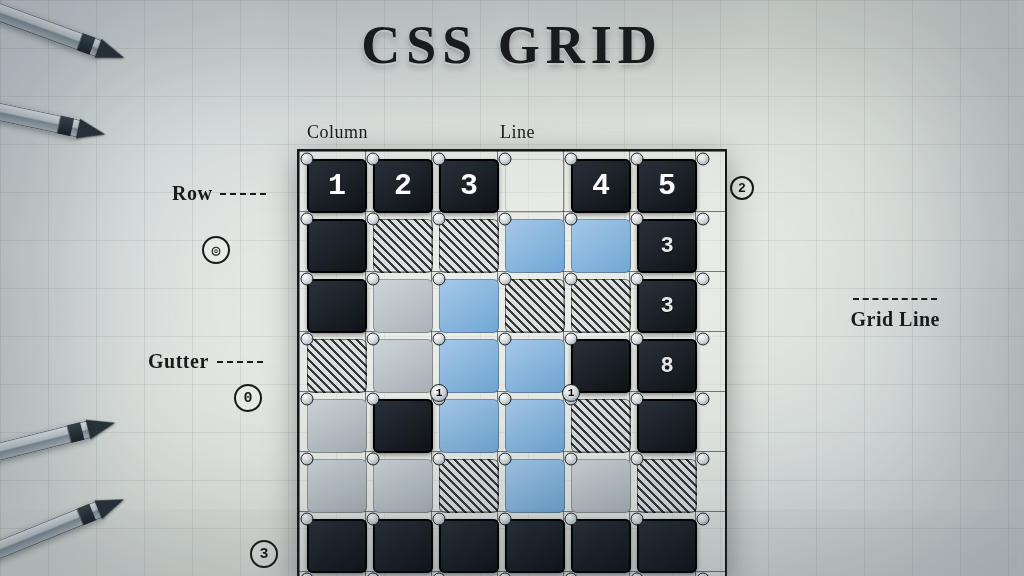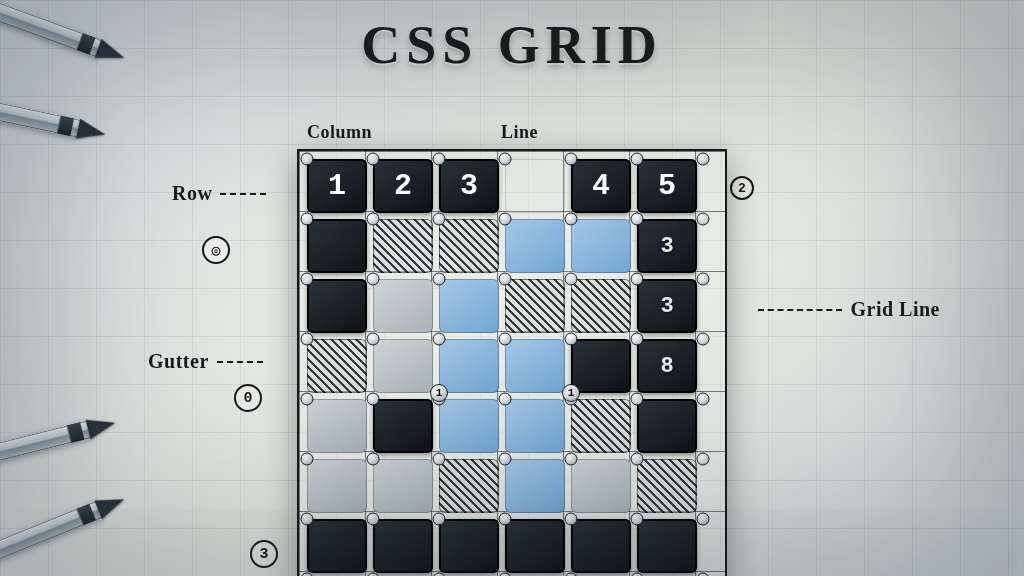--- a/index.html
+++ b/index.html
@@ -74,21 +74,21 @@
     left: 50%; top: 122px;
     transform: translateX(-50%);
     width: 430px;
   }
 
   
   .top-labels {
     display: flex;
     justify-content: space-between;
     padding: 0 20px 6px 10px;
-    font-weight: 700;
+    font-weight: 400;
     font-size: 18px;
     color: #1b1b1b;
     letter-spacing: .5px;
   }
 
   
   .grid {
     display: grid;
     grid-template-columns: repeat(6, 60px);
     grid-template-rows: repeat(7, 54px);
@@ -199,21 +199,21 @@
     <span class="dash"></span>
 </div>
 <div class="label" style="left:148px; top:350px;text-align:right;">
   <span>Gutter</span>
     <span class="dash"></span>
 </div>
 <div class="circ" style="left:202px; top:236px;">◎</div>
 <div class="circ" style="left:234px; top:384px;">0</div>
 <div class="circ" style="left:250px; top:540px;">3</div>
 
-<div class="label" style="right:84px; top:298px;">
+<div class="label" style="right:84px; top:298px;flex-direction:column;">
   <span class="dash long"></span>
     <span>Grid Line</span>
 </div>
 <div class="circ" style="right:270px; top:176px; width:24px;height:24px;font-size:13px;">2</div>
 
 <div class="diagram">
   <div class="top-labels">
     <span>Column</span>
     <span>Line</span>
     <span style="width:40px"></span>

